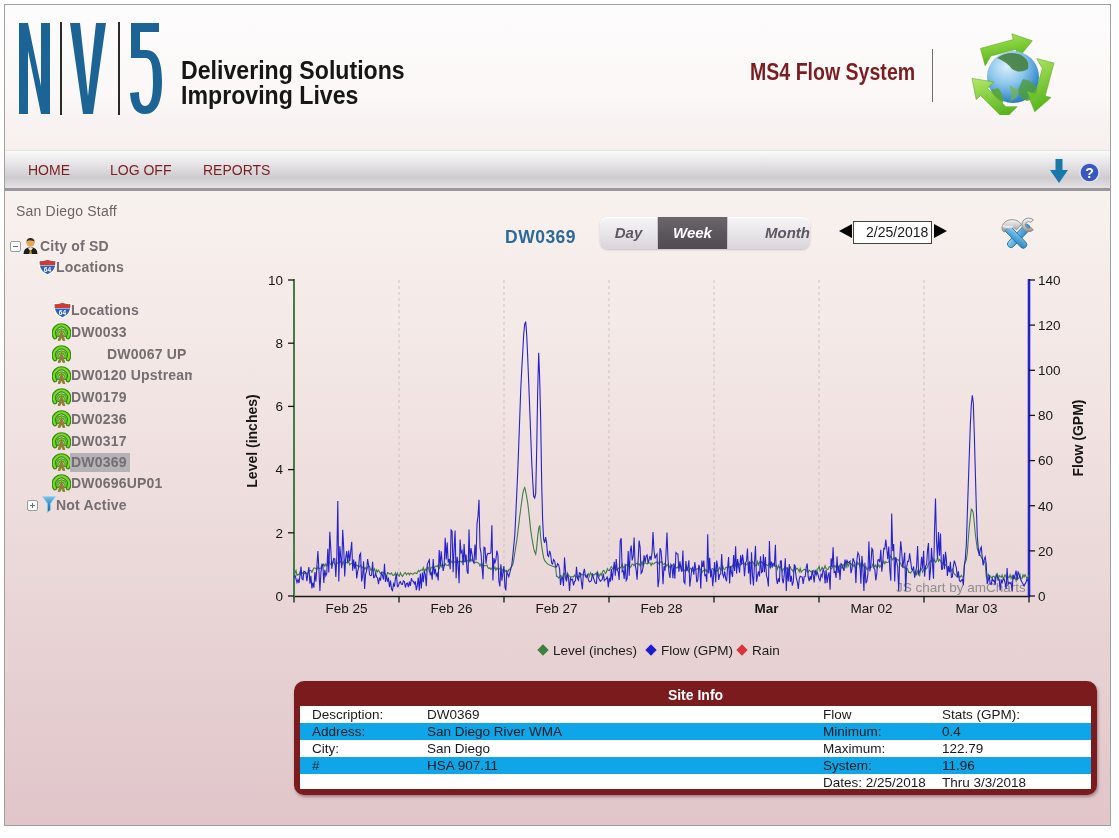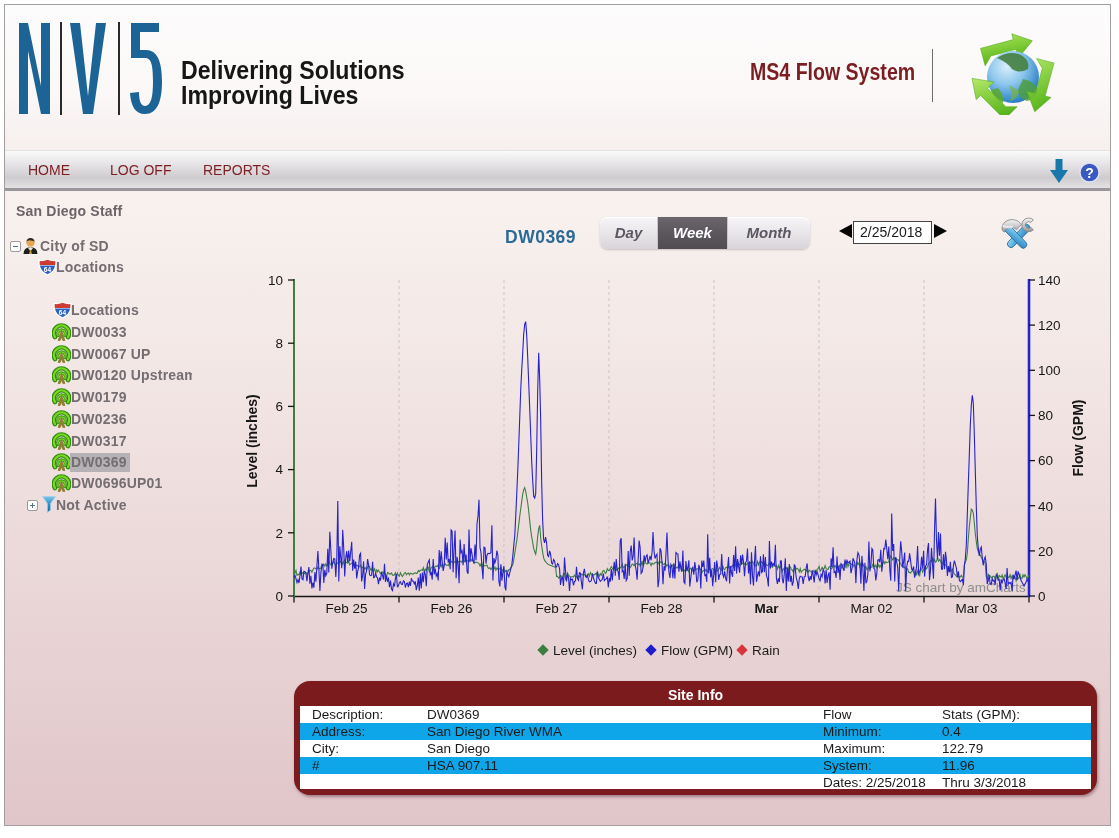--- a/index.html
+++ b/index.html
@@ -8,38 +8,38 @@
 
 .hdr { position:absolute; left:0; top:0; width:100%; height:145px; background:linear-gradient(180deg,#fdfcfc 0%,#fbf8f7 60%,#f6efee 100%); }
 .tagline { position:absolute; left:176px; top:53px; font-size:26px; font-weight:bold; color:#161616; line-height:25px; transform:scaleX(0.89); transform-origin:0 0; }
 .ms4 { position:absolute; left:745px; top:54px; font-size:23px; font-weight:bold; color:#7c1d22; transform:scaleX(0.85); transform-origin:0 0; }
 .hdiv { position:absolute; left:927px; top:44px; width:1px; height:53px; background:#6f6f6f; }
 
 .nav { position:absolute; left:0; top:145px; width:100%; height:41px; background:linear-gradient(180deg,#fafafa 0%,#e4e1e4 40%,#cfccd0 72%,#dbd8db 88%,#e3e1e3 100%); border-top:1px solid #e4e2e2; border-bottom:3px solid #9a969b; }
 .nav a { position:absolute; top:11px; font-size:14px; color:#7c1d22; text-decoration:none; }
 
 .content { position:absolute; left:0; top:186px; width:100%; height:636px; background:linear-gradient(180deg,#f8f2ef 0%,#f3e8e6 25%,#ecdada 55%,#e0c5c9 100%); }
-.sdstaff { position:absolute; left:11px; top:198px; font-size:14px; font-weight:bold; color:#6b6468; letter-spacing:0.2px; }
+.sdstaff { position:absolute; left:11px; top:198px; font-size:14px; font-weight:normal; color:#6b6468; letter-spacing:0.2px; }
 
 .trow { position:absolute; height:22px; font-size:14px; font-weight:bold; color:#746d71; white-space:nowrap; letter-spacing:0.2px; }
 .pm { display:inline-block; width:11px; height:11px; background:#fcfcfc; border:1px solid #9c9c9c; border-radius:2px; position:relative; vertical-align:middle; }
 .pm:before { content:""; position:absolute; left:2px; top:4px; width:5px; height:1px; background:#5a7184; }
 .pm.plus:after { content:""; position:absolute; left:4px; top:2px; width:1px; height:5px; background:#5a7184; }
 .hl { background:#b5b2b5; }
 
 .title { position:absolute; left:500px; top:222px; font-size:17.5px; font-weight:bold; color:#2b6a96; letter-spacing:0.5px; }
 .segwrap { position:absolute; left:595px; top:212px; width:210px; height:32px; border-radius:8px; background:linear-gradient(180deg,#f7f5f7 0%,#e9e6ea 50%,#d8d4d9 100%); box-shadow:0 1px 2px rgba(120,100,110,0.35), inset 0 1px 0 #fff; overflow:hidden; display:flex;font-style:italic; }
 .seg { text-align:center; line-height:32px; font-size:15px; font-weight:bold; color:#5c5762; border-right:1px solid #c9c5ca; }
-.seg:nth-child(1){flex:0 0 58px}.seg:nth-child(2){flex:0 0 70px}.seg:nth-child(3){flex:1}.seg:last-child { border-right:none; }
+.seg:nth-child(1){flex:0 0 58px}.seg:nth-child(2){flex:0 0 70px}.seg:nth-child(3){flex:1}.seg:last-child { border-right:none;text-align:right; }
 .seg.sel { background:linear-gradient(180deg,#6b656c 0%,#5c575d 50%,#514c52 100%); color:#fff; }
 .arrowL { position:absolute; left:834px; top:219px; width:0; height:0; border-top:7.5px solid transparent; border-bottom:7.5px solid transparent; border-right:13px solid #050505; }
 .arrowR { position:absolute; left:929px; top:219px; width:0; height:0; border-top:7.5px solid transparent; border-bottom:7.5px solid transparent; border-left:13px solid #050505; }
-.datebox { position:absolute; left:848px; top:216px; width:79px; height:23px; background:#fff; border:1px solid #434343; font-size:14px; color:#1a1a1a; padding-left:6px; line-height:21px; }
-
-.siteinfo { position:absolute; left:289px; top:676px; width:803px; height:114px; background:#7b1b1e; border-radius:16px; box-shadow:1px 2px 3px rgba(100,60,70,0.5); }
+.datebox { position:absolute; left:848px; top:216px; width:79px; height:23px; background:#fff; border:1px solid #434343; font-size:14px; color:#1a1a1a; padding-left:12px; line-height:21px; }
+
+.siteinfo { position:absolute; left:289px; top:676px; width:803px; height:114px; background:#7b1b1e; border-radius:10px; box-shadow:1px 2px 3px rgba(100,60,70,0.5); }
 .siteinfo .hd { text-align:center; color:#ffffff; font-weight:bold; font-size:14px; padding-top:6px; }
 .siteinfo .inner { position:absolute; left:6px; top:25px; width:791px; height:83px; background:#ffffff; }
 .sirow { position:absolute; left:0; width:100%; height:17px; font-size:13.5px; color:#1a1a1a; }
 .sirow.alt { background:#0ea5e9; }
 .sirow span { position:absolute; top:1px; white-space:nowrap; }
 </style>
 </head>
 <body>
 <div class="page">
   <div class="hdr">
@@ -147,21 +147,21 @@
 <div class="trow" style="top:316px;left:0;width:193px">
         <svg style="position:absolute;left:47px;top:2px" width="19" height="18" viewBox="0 0 19 18">
           <use href="#i-sig"></use>
         </svg>
         <span style="position:absolute;left:66px;top:3px;">DW0033</span>
       </div>
 <div class="trow" style="top:338px;left:0;width:193px">
         <svg style="position:absolute;left:47px;top:2px" width="19" height="18" viewBox="0 0 19 18">
           <use href="#i-sig"></use>
         </svg>
-        <span style="position:absolute;left:66px;top:3px;">DW0067 UP</span>
+        <span style="position:absolute;left:66px;top:3px;padding-left:36px;">DW0067 UP</span>
       </div>
 <div class="trow" style="top:359px;left:0;width:193px">
         <svg style="position:absolute;left:47px;top:2px" width="19" height="18" viewBox="0 0 19 18">
           <use href="#i-sig"></use>
         </svg>
         <span style="position:absolute;left:66px;top:3px;width:121px;overflow:hidden;">DW0120 Upstream</span>
       </div>
 <div class="trow" style="top:381px;left:0;width:193px">
         <svg style="position:absolute;left:47px;top:2px" width="19" height="18" viewBox="0 0 19 18">
           <use href="#i-sig"></use>

